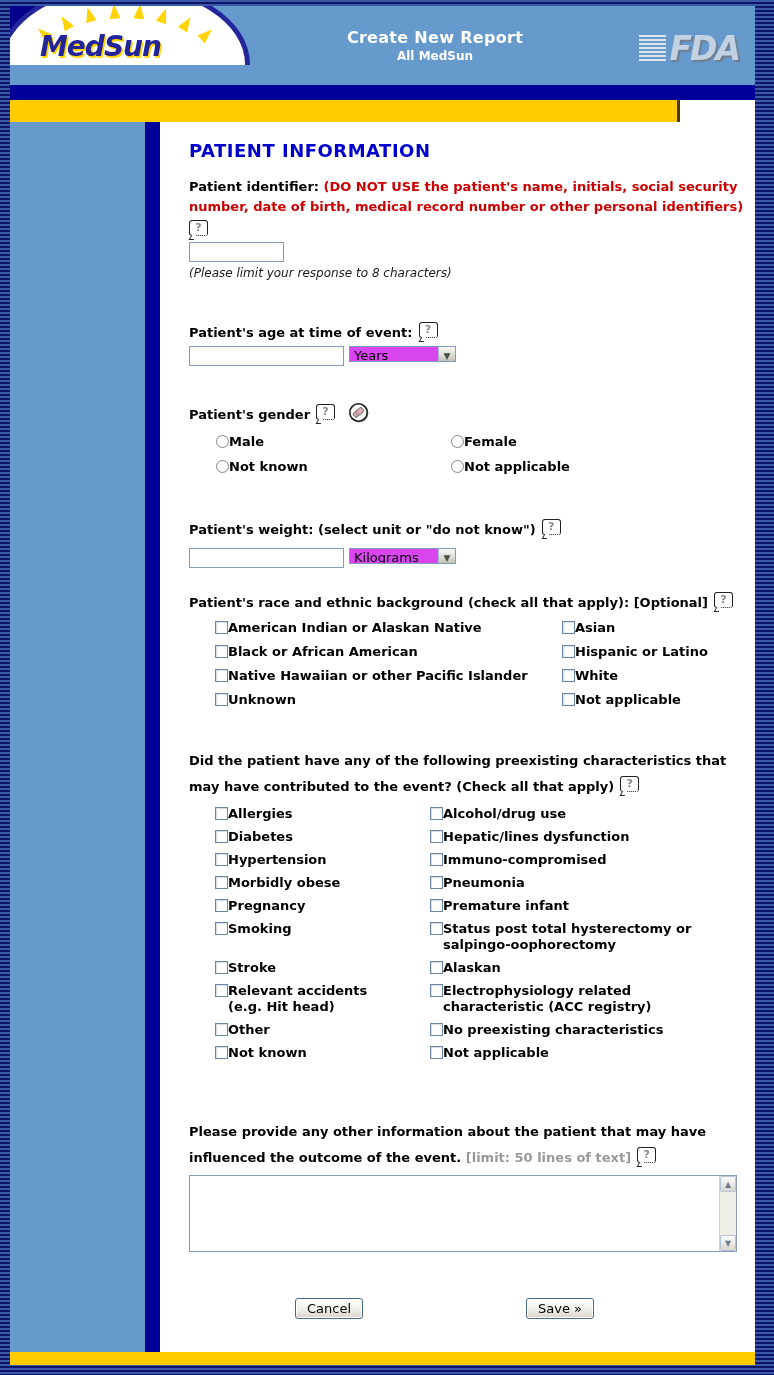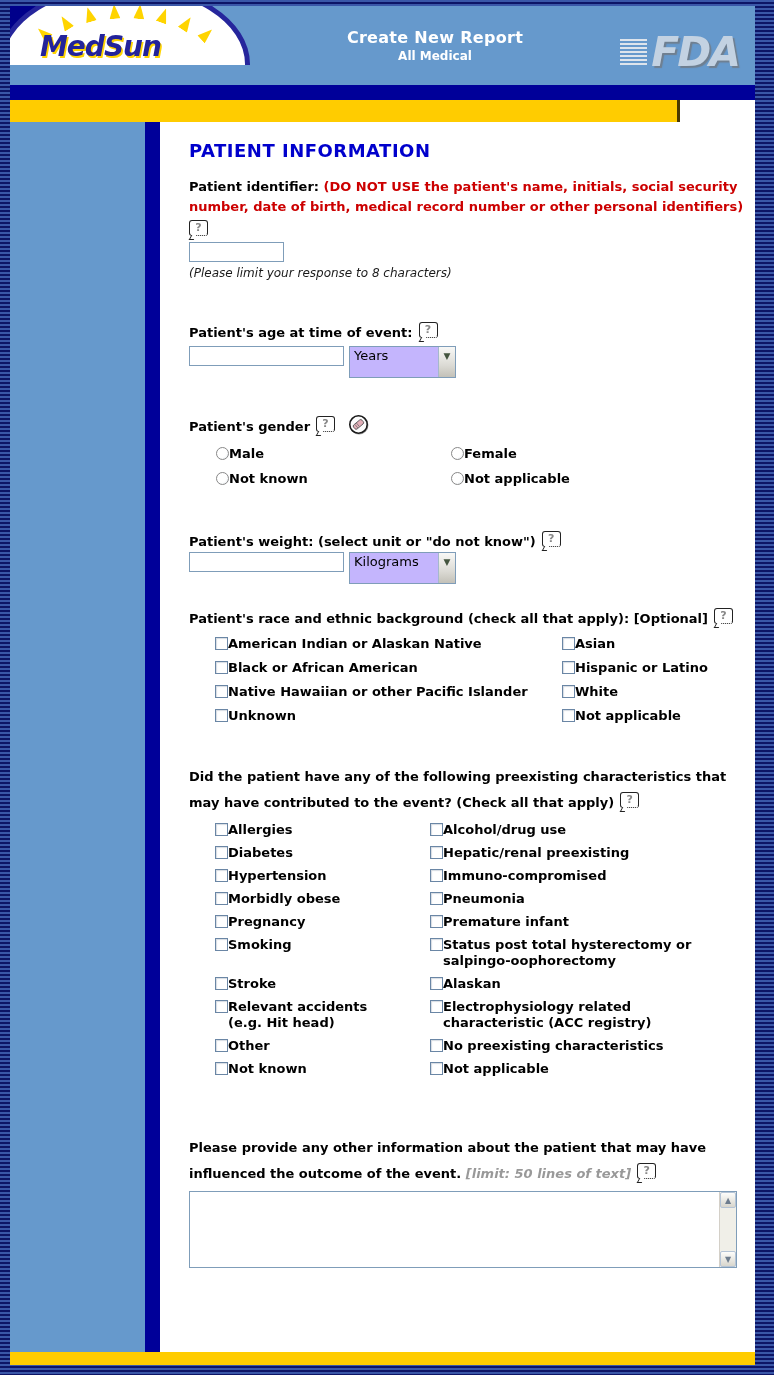--- a/index.html
+++ b/index.html
@@ -20,53 +20,53 @@
     clip-path:polygon(50% 0,100% 100%,0 100%); }
   .medsun-text { position:absolute; left:30px; top:24px; font-size:28px; font-weight:bold; font-style:italic;
     color:#23239a; letter-spacing:-1px; text-shadow:1.5px 1.5px 0 #ffd400; }
   .medsun-tagline { position:absolute; left:24px; top:60px; font-size:10.5px; font-style:italic; color:#23239a; }
   .header-center { position:absolute; left:240px; right:135px; top:22px; text-align:center; color:#fff; }
   .header-title { font-size:16px; font-weight:bold; letter-spacing:0.3px; }
   .header-subtitle { font-size:12px; font-weight:bold; margin-top:2px; }
   .fda-logo { position:absolute; right:16px; top:26px; display:flex; align-items:center; gap:4px; }
   .fda-stripes { width:27px; height:27px;
     background:repeating-linear-gradient(180deg,#dde4ec 0 2px,rgba(0,0,0,0) 2px 4px); }
-  .fda-text { font-size:41px; font-weight:bold; font-style:italic; color:#c3d2e2; line-height:1;
+  .fda-text { font-size:33px; font-weight:bold; font-style:italic; color:#c3d2e2; line-height:1;
     letter-spacing:-2px; text-shadow:2px 2px 1px #6f7f90; }
 
   .navy-bar { height:15px; background:#000099; flex:none; }
   .yellow-row { height:22px; background:#fff; display:flex; flex:none; }
   .yellow-bar { width:670px; height:22px; background:#ffcc00; border-right:3px solid #4a3a00; }
 
   
   .main { flex:1; display:flex; min-height:0; }
   .sidebar { width:135px; background:#6699cc; flex:none; }
   .divider { width:15px; background:#000099; flex:none; }
   .content { flex:1; background:#fff; padding:0 8px 0 29px; overflow:hidden;
     font-size:13px; color:#000; }
 
   h1.page-title { margin-top:18px; font-size:18px; font-weight:bold; color:#0000cc; letter-spacing:0.5px; }
 
   .b { font-weight:bold; }
   .label-line { font-weight:bold; line-height:20px; max-width:565px; }
   .red { color:#cc0000; font-weight:bold; }
   .hint { font-style:italic; font-size:12px; color:#1a1a1a; margin-top:4px; }
-  .gray { color:#999; font-weight:bold;font-style:italic; }
+  .gray { color:#999; font-weight:bold; }
 
   
   .help { display:inline-block; width:19px; height:16px; border:1px solid #222; border-bottom-style:dotted;
     border-radius:3px; background:#fff; position:relative; vertical-align:4px; margin-left:6px; text-align:center; }
   .help-q { display:block; color:#888; font-size:11px; font-weight:bold; line-height:14px; }
   .help::after { content:""; position:absolute; left:0; bottom:-5px; width:4px; height:4px;
     border-left:1px solid #222; border-bottom:1px solid #222; transform:skewX(-28deg); background:#fff; }
 
   .text-input { height:20px; border:1px solid #7f9db9; background:#fff; font:13px "DejaVu Sans",sans-serif;
     padding:1px 3px; outline:none; }
 
-  .select { display:inline-flex; width:107px; height:32px; border:1px solid #7f9db9; background:#c4b5fd;
+  .select { display:inline-flex; width:107px; height:16px; border:1px solid #7f9db9; background:#d946ef;
     vertical-align:top; }
   .select-text { flex:1; font-size:13px; padding:1px 4px; white-space:nowrap; overflow:hidden; }
   .select-arrow { width:17px; border-left:1px solid #a5b8cc; text-align:center;
     background:linear-gradient(180deg,#f8f8f6,#dcdbd5 60%,#c3c1b8); color:#44553f; font-size:9px; line-height:18px; }
 
   .row { display:flex; gap:5px; align-items:flex-start; }
 
   
   .radio { display:inline-block; width:13px; height:13px; border:1px solid #888; border-radius:50%;
     background:radial-gradient(circle at 35% 35%, #fff 55%, #dfe5ea); flex:none; margin-top:1px; }
@@ -116,21 +116,21 @@
         <div class="ray" style="left:99px;top:-2px;transform:rotate(-4deg)"></div>
         <div class="ray" style="left:124px;top:-2px;transform:rotate(6deg)"></div>
         <div class="ray" style="left:148px;top:2px;transform:rotate(20deg)"></div>
         <div class="ray" style="left:171px;top:10px;transform:rotate(34deg)"></div>
         <div class="ray" style="left:191px;top:21px;transform:rotate(48deg)"></div>
         <div class="medsun-text">MedSun</div>
         <div class="medsun-tagline">Medical Product Safety Network</div>
       </div>
       <div class="header-center">
         <div class="header-title">Create New Report</div>
-        <div class="header-subtitle">All Medical</div>
+        <div class="header-subtitle">All MedSun</div>
       </div>
       <div class="fda-logo">
         <div class="fda-stripes"></div>
         <div class="fda-text">FDA</div>
       </div>
     </div>
 
     <div class="navy-bar"></div>
     <div class="yellow-row">
       <div class="yellow-bar"></div>
@@ -196,21 +196,21 @@
             </label>
             <label class="opt">
               <span class="radio"></span>
               <span class="chk-label">Not applicable</span>
             </label>
           </div>
 
         <div class="label-line" style="margin-top:44px">
           <span class="b">Patient's weight: (select unit or "do not know")</span><span class="help"><span class="help-q">?</span></span>
         </div>
-        <div class="row" style="margin-top:0">
+        <div class="row" style="margin-top:8px">
           <input class="text-input" style="width: 155px;" value="">
           <span class="select">
             <span class="select-text">Kilograms</span>
             <span class="select-arrow">▼</span>
           </span>
         </div>
 
         <div class="label-line" style="margin-top:24px">
           <span class="b">Patient's race and ethnic background (check all that apply): [Optional]</span><span class="help"><span class="help-q">?</span></span>
         </div>
@@ -279,21 +279,21 @@
             </div>
 
 
             <div class="chk-row">
               <label class="opt chk-item-left">
                 <span class="checkbox"></span>
                 <span class="chk-label">Diabetes</span>
               </label>
               <label class="opt">
                 <span class="checkbox"></span>
-                <span class="chk-label">Hepatic/renal preexisting</span>
+                <span class="chk-label">Hepatic/lines dysfunction</span>
               </label>
             </div>
 
             <div class="chk-row">
               <label class="opt chk-item-left">
                 <span class="checkbox"></span>
                 <span class="chk-label">Hypertension</span>
               </label>
               <label class="opt">
                 <span class="checkbox"></span>
@@ -385,19 +385,23 @@
           <span class="gray">[limit: 50 lines of text]</span><span class="help"><span class="help-q">?</span></span>
         </div>
         <div class="ta-wrap">
           <textarea class="ta" style=""></textarea>
           <div class="ta-scroll">
             <div class="ta-btn">▲</div>
             <div class="ta-btn">▼</div>
           </div>
         </div>
 
+        <div class="btn-row">
+          <button class="btn btn-cancel">Cancel</button>
+          <button class="btn btn-save">Save »</button>
+        </div>
 
       </div>
     </div>
 
     <div class="bottom-yellow"></div>
   </div>
 </div>
 
 </body></html>

